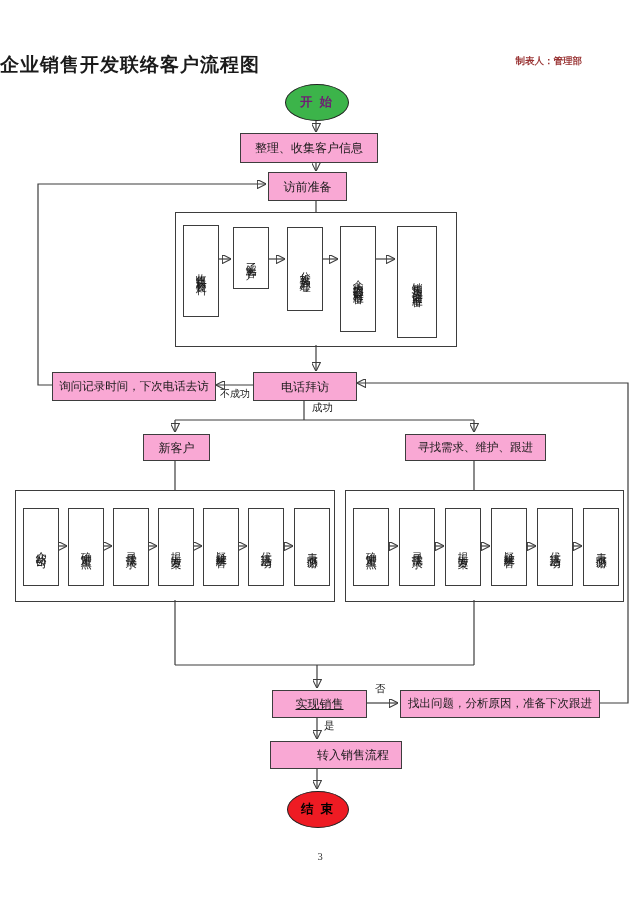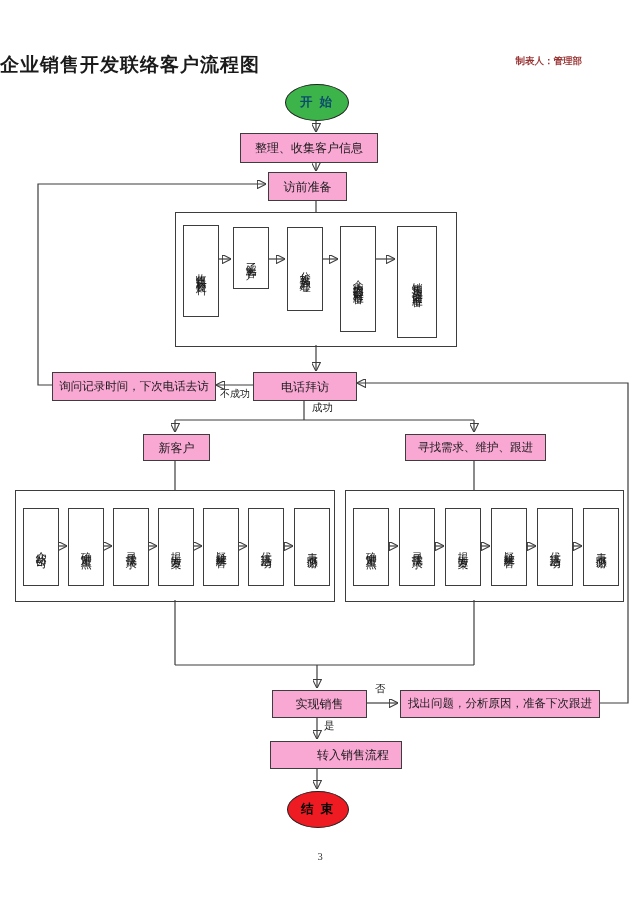--- a/index.html
+++ b/index.html
@@ -26,21 +26,21 @@
     position:absolute;border:1.2px solid #3d3d3d;background:#fff;
     writing-mode:vertical-rl;text-orientation:upright;
     display:flex;align-items:center;justify-content:center;
     font-size:11px;letter-spacing:2px;line-height:1.15;
   }
   .ellipse{
     position:absolute;border:1.6px solid #222;border-radius:50%;
     display:flex;align-items:center;justify-content:center;
     font-size:12.5px;font-weight:bold;letter-spacing:2px;
   }
-  .ellipse.start{background:#3cb44a;color:#0c4a6e;}
+  .ellipse.start{background:#3cb44a;color:#701a75;}
   .ellipse.end{background:#ee1b23;color:#000000;}
   .edge-label{
     position:absolute;font-size:10.5px;line-height:1;color:#1a1a1a;background:#fff;padding:0 1px;
   }
   .page-number{
     position:absolute;left:0;top:851px;width:100%;text-align:center;font-size:10.5px;color:#333;
   }
   svg.connectors{position:absolute;left:0;top:0;width:640px;height:905px;}
   svg.connectors path, svg.connectors line{stroke:#3d3d3d;stroke-width:1.2;fill:none;}
 </style>
@@ -135,20 +135,20 @@
   <div class="vbox" style="left:294px;top:508px;width:34px;height:76px;">表示感谢</div>
 
   <div class="groupbox" style="left:345px;top:490px;width:277px;height:110px;"></div>
   <div class="vbox" style="left:353px;top:508px;width:34px;height:76px;">确定重点</div>
   <div class="vbox" style="left:399px;top:508px;width:34px;height:76px;">寻找需求</div>
   <div class="vbox" style="left:445px;top:508px;width:34px;height:76px;">提出方案</div>
   <div class="vbox" style="left:491px;top:508px;width:34px;height:76px;">疑难解答</div>
   <div class="vbox" style="left:537px;top:508px;width:34px;height:76px;">优惠活动</div>
   <div class="vbox" style="left:583px;top:508px;width:34px;height:76px;">表示感谢</div>
 
-  <div class="hbox" style="left:272px;top:690px;width:93px;height:26px;">实现销售</div>
+  <div class="hbox" style="left:272px;top:690px;width:93px;height:26px;text-decoration:underline;">实现销售</div>
   <div class="edge-label" style="left:374px;top:684px;">否</div>
   <div class="hbox" style="left:400px;top:690px;width:198px;height:26px;font-size:11.5px;">找出问题，分析原因，准备下次跟进</div>
   <div class="edge-label" style="left:323px;top:721px;">是</div>
   <div class="hbox" style="left:270px;top:741px;width:96px;height:26px;padding-left:34px;">转入销售流程</div>
 
   <div class="page-number">3</div>
 </div>
 
 </body></html>

